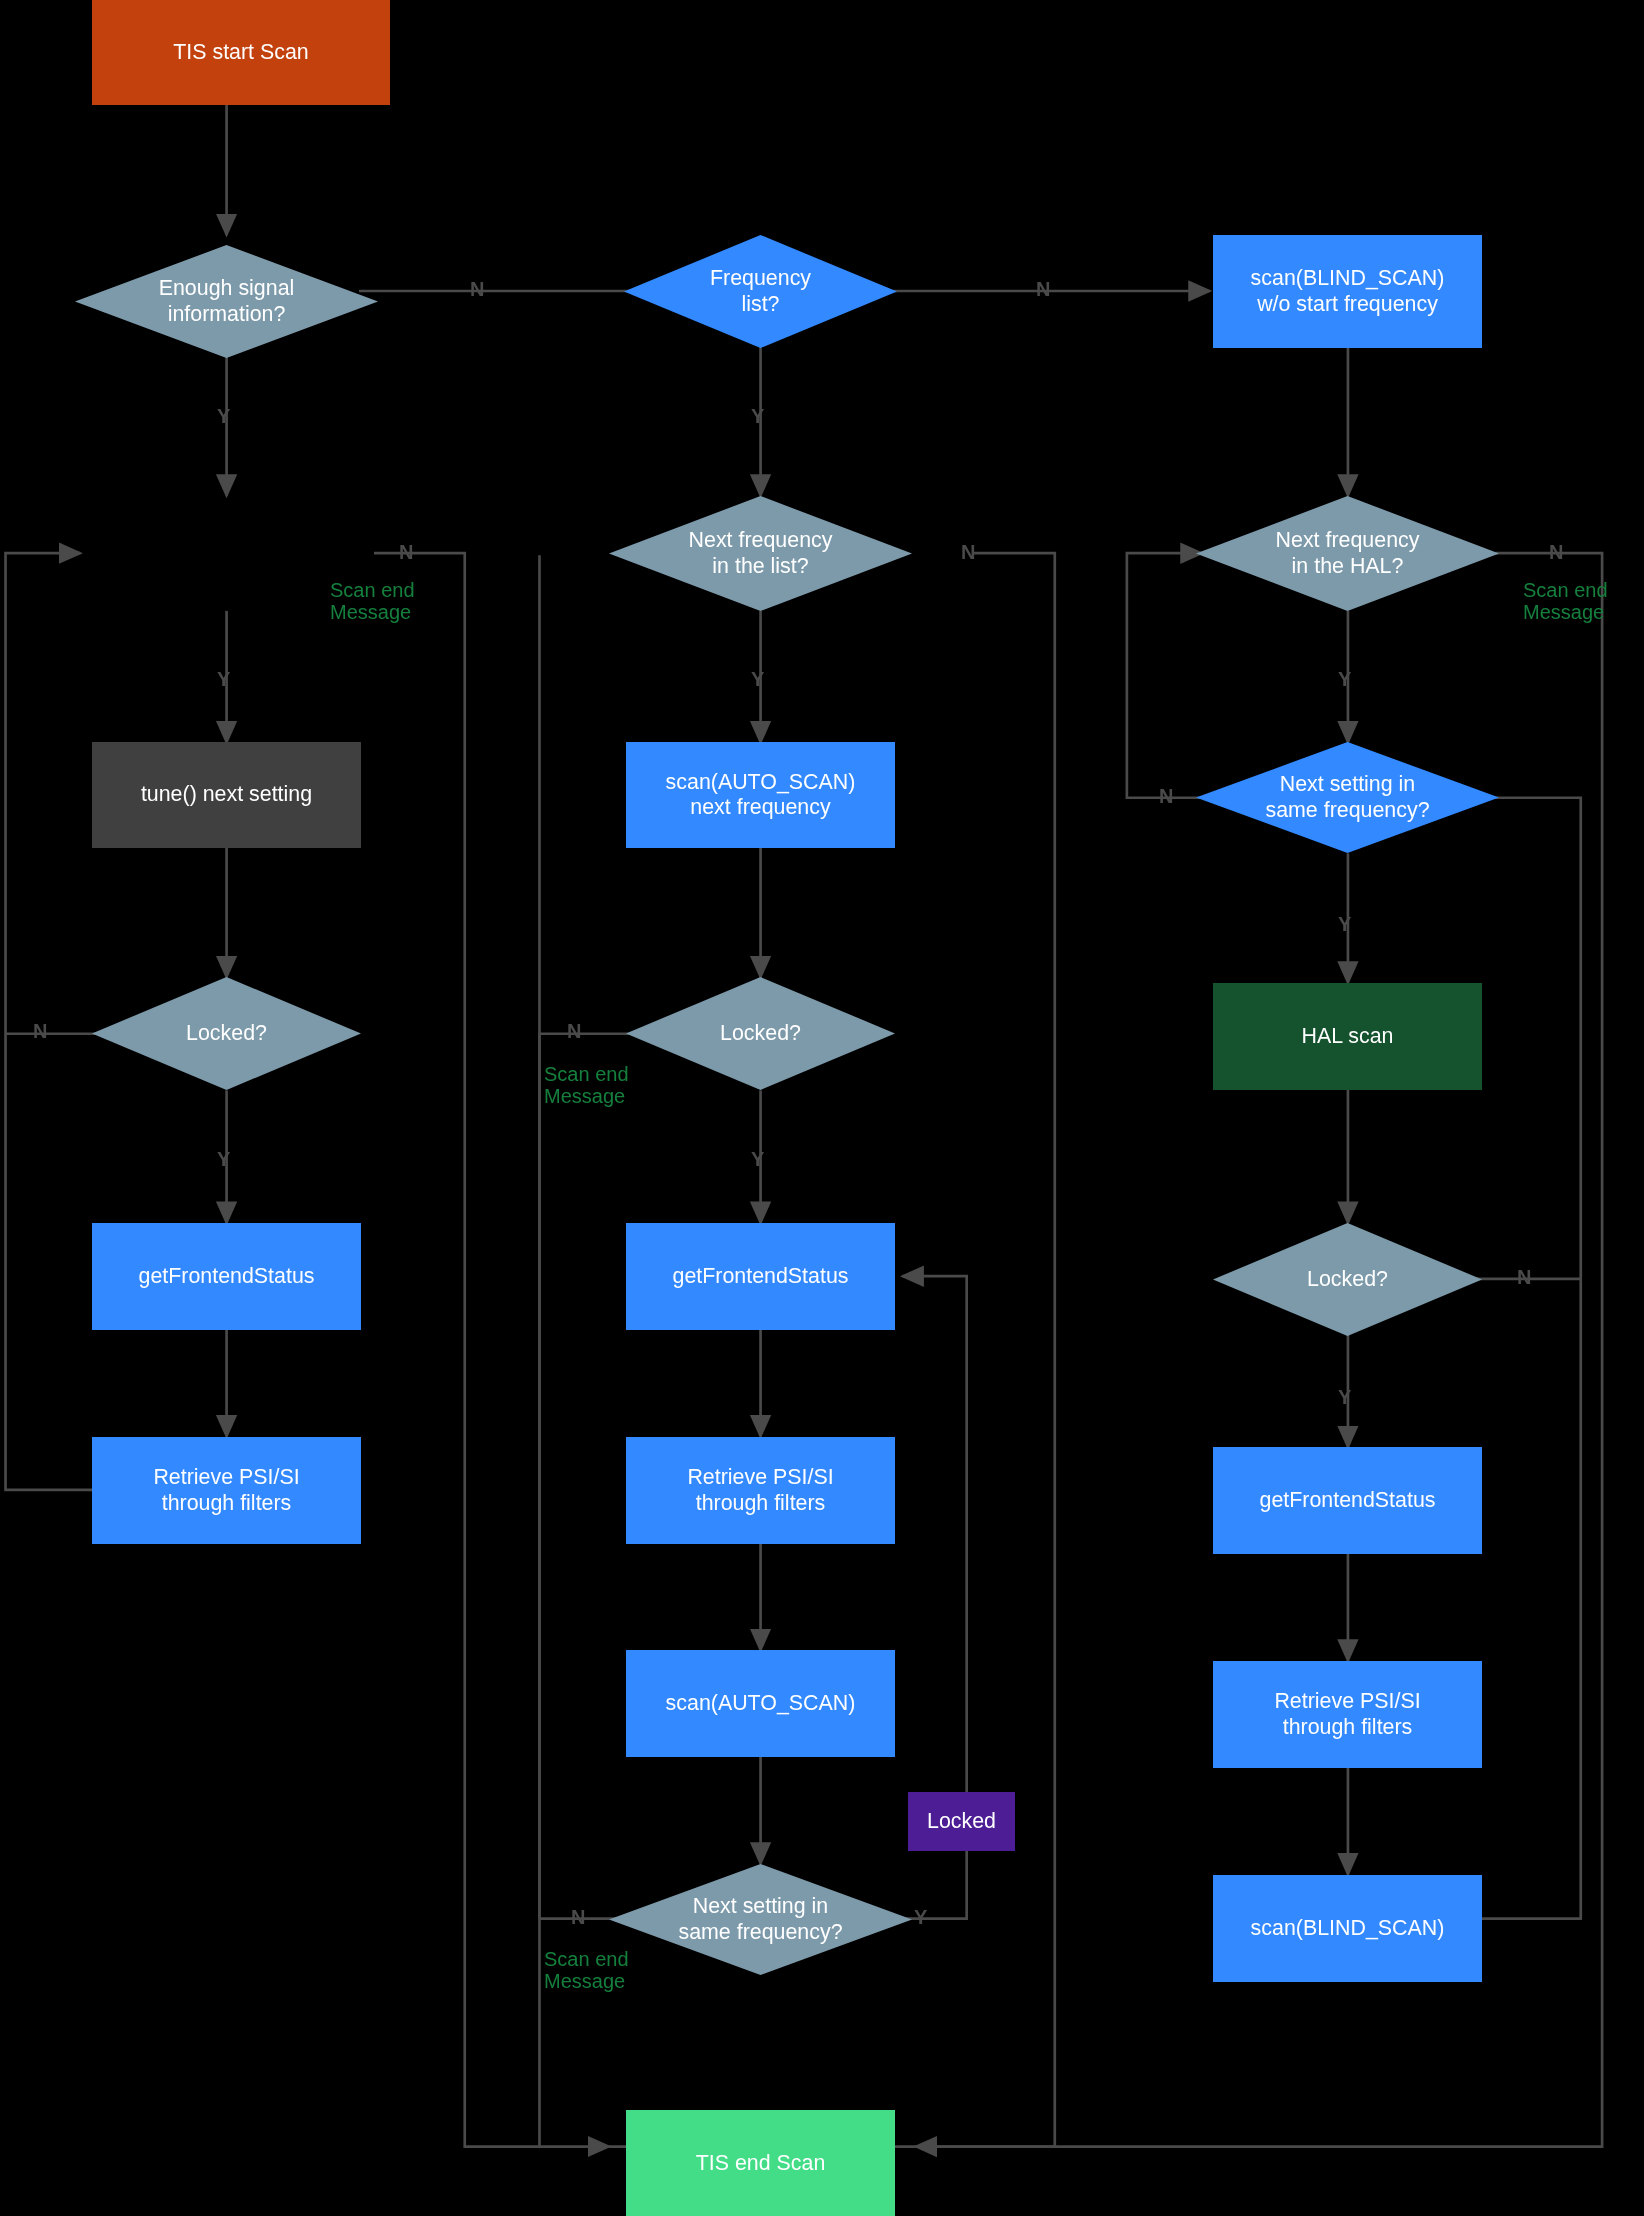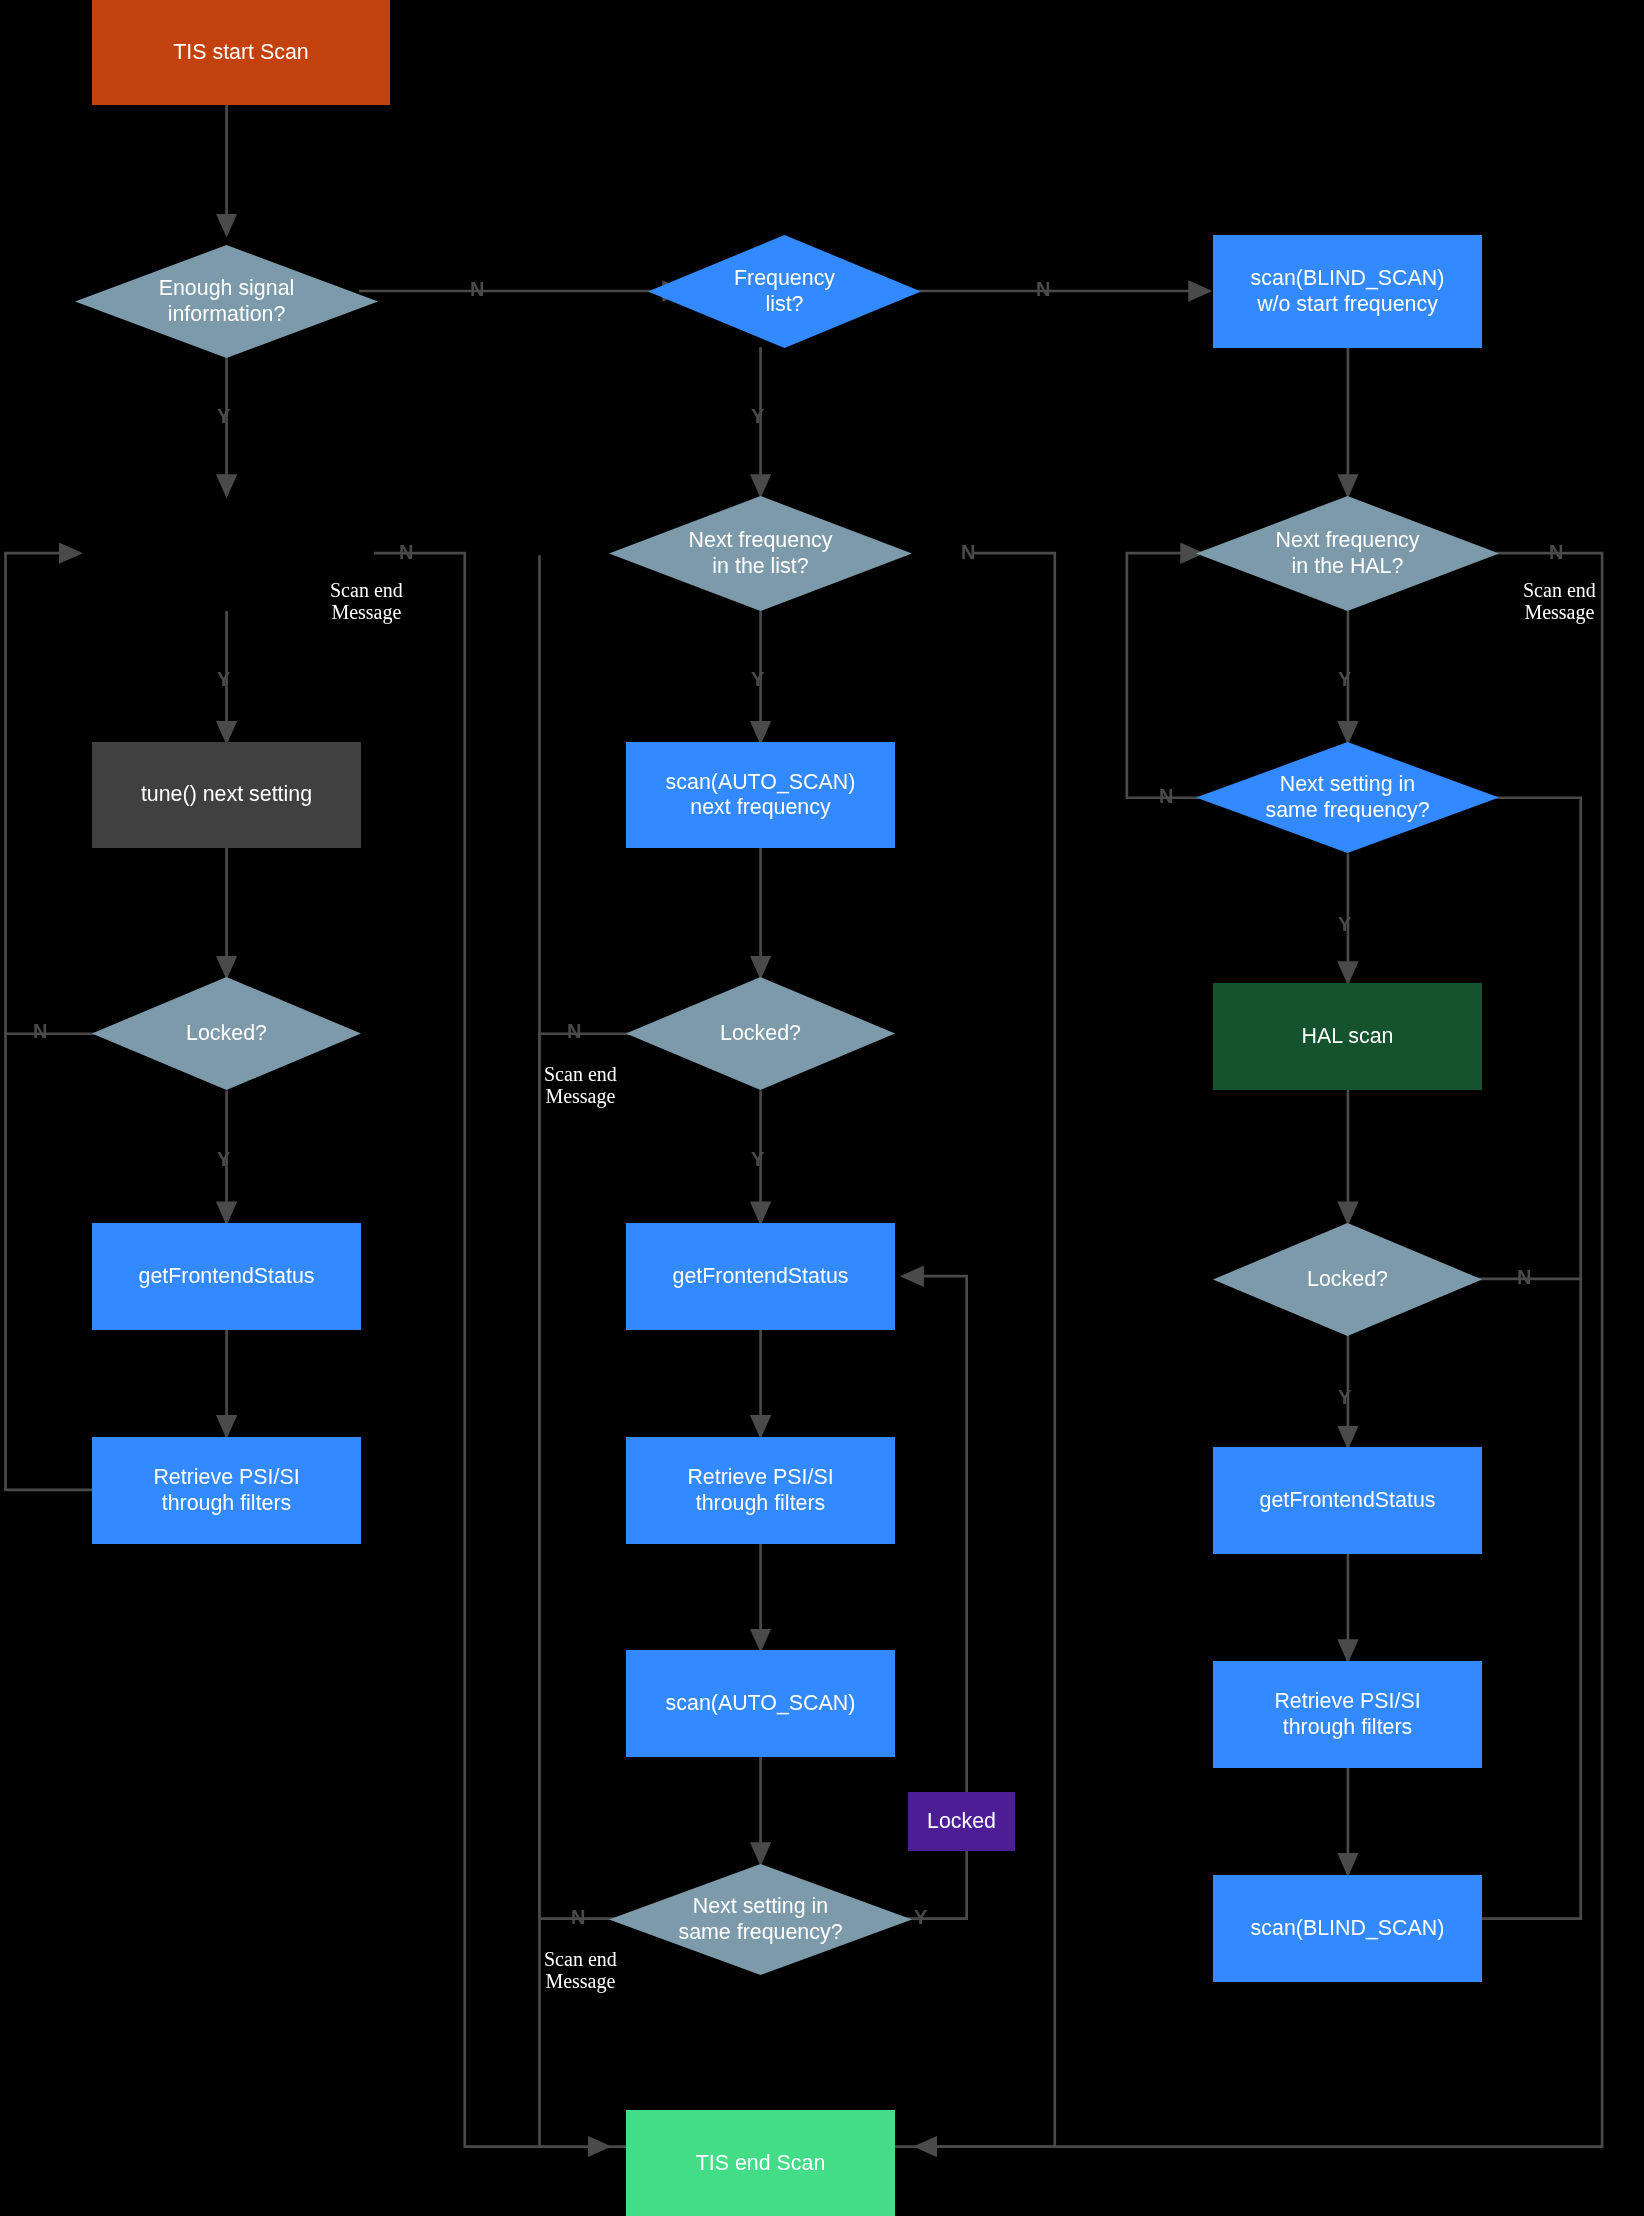--- a/index.html
+++ b/index.html
@@ -66,27 +66,26 @@
   .edge-label {
     position: absolute;
     color: #4a4a4a;
     font-size: 20px;
     font-weight: bold;
     line-height: 1;
     white-space: nowrap;
   }
   .note-label {
     position: absolute;
-    color: #ffffff;
+    color: #15803d;
     font-size: 20px;
     font-weight: normal;
     line-height: 1.12;
     white-space: pre-line;
-    text-align: center;
-    font-family: Liberation Serif, serif;
+    text-align: left;
   }
 </style>
 </head>
 <body>
 
 <div id="canvas">
 
   <svg class="wires" viewBox="0 0 3080 4150">
     <defs>
       <marker id="arrow" markerWidth="10" markerHeight="10" refX="8" refY="5" orient="auto" markerUnits="strokeWidth">
@@ -169,21 +168,21 @@
   <div class="node terminator" style="left:92px; top:0px; width:298px; height:105px; background:#c2410c;">
     <span>TIS start Scan</span>
   </div>
 
   <div class="diamond-wrap" style="left:75px; top:245px; width:303px; height:113px;">
     <div class="diamond-shape" style="background:#7D9AAA;"></div>
     <div class="diamond-label">Enough signal
 information?</div>
   </div>
 
-  <div class="diamond-wrap" style="left:648px; top:235px; width:273px; height:113px;">
+  <div class="diamond-wrap" style="left:624px; top:235px; width:273px; height:113px;">
     <div class="diamond-shape" style="background:#3389FF;"></div>
     <div class="diamond-label">Frequency
 list?</div>
   </div>
 
   <div class="node rect" style="left:1213px; top:235px; width:269px; height:113px; background:#3389FF;">
     <span>scan(BLIND_SCAN)
 w/o start frequency</span>
   </div>
 

